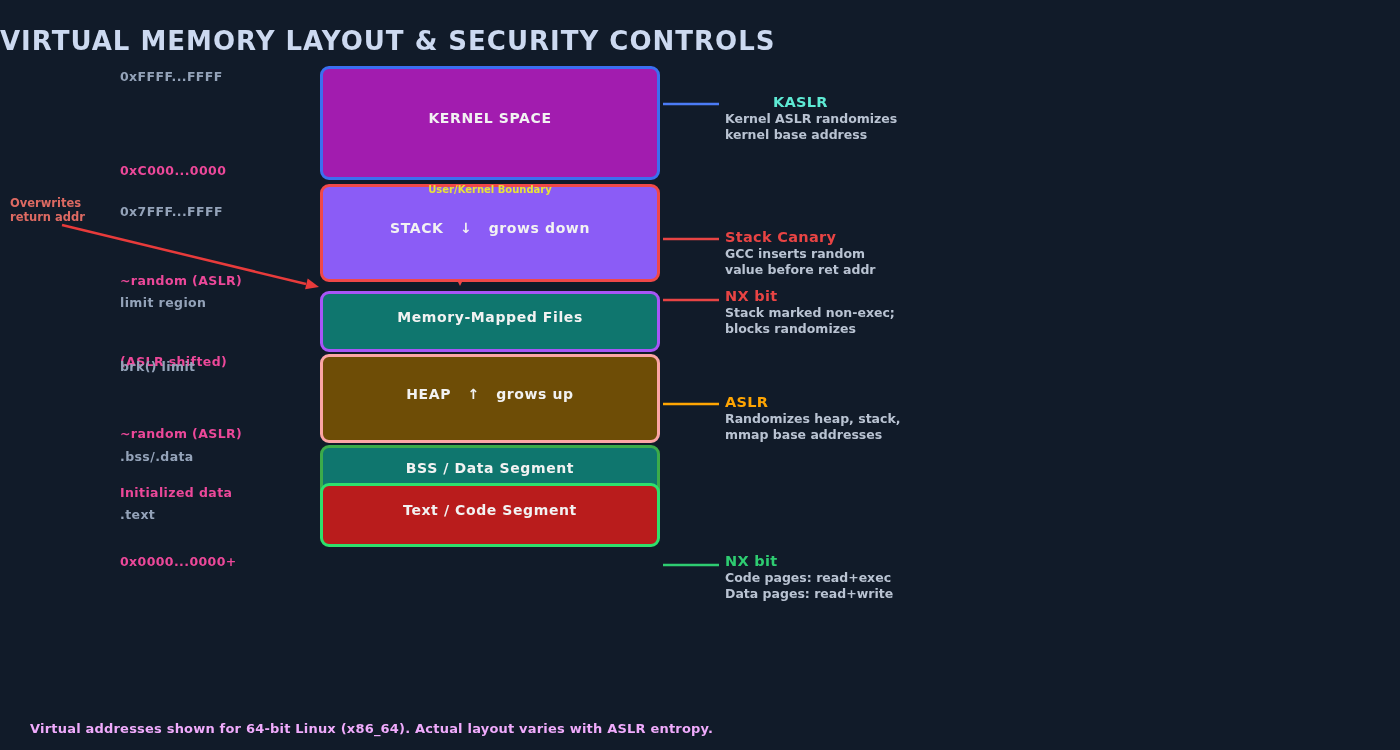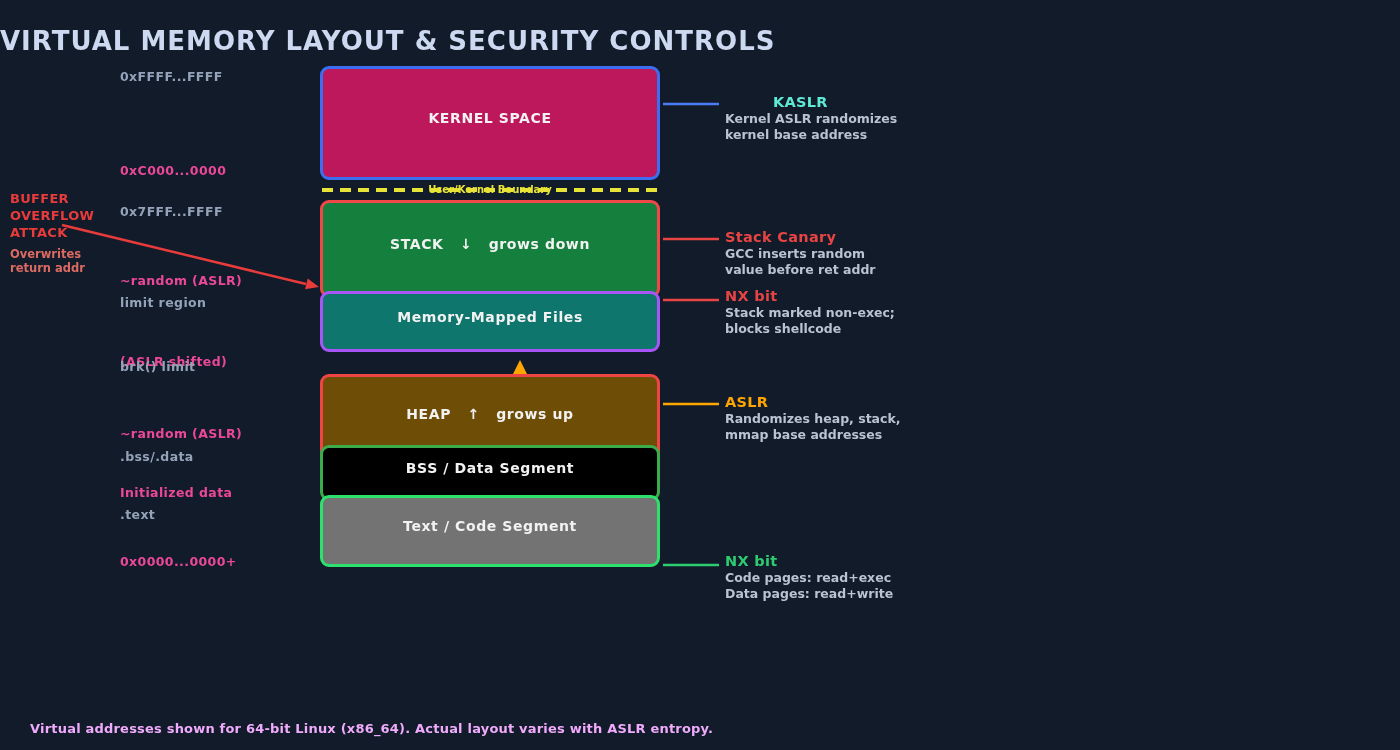--- a/index.html
+++ b/index.html
@@ -25,26 +25,26 @@
     left: 320px; width: 340px;
     border-radius: 9px;
     display: flex; align-items: center; justify-content: center;
     box-sizing: border-box;
   }
   .region-label {
     color: #f2f2f2; font-weight: bold; font-size: 14px;
     letter-spacing: 0.6px; white-space: pre;
     transform: translateY(-5px);
   }
-  #region-kernel { top: 66px;  height: 114px; background: #be185d; border: 3px solid #3b6ff0; }
-  #region-stack  { top: 200px; height: 98px;  background: #15803d; border: 3px solid #f04848; }
+  #region-kernel { top: 66px;  height: 114px; background: #a21caf; border: 3px solid #3b6ff0; }
+  #region-stack  { top: 184px; height: 98px;  background: #8b5cf6; border: 3px solid #f04848; }
   #region-mmap   { top: 291px; height: 61px;  background: #0f766e; border: 3px solid #a855f7; }
-  #region-heap   { top: 354px; height: 89px;  background: #6e4d06; border: 3px solid #ef4444; margin-top: 20px; }
-  #region-bss    { top: 445px; height: 56px;  background: #000000; border: 3px solid #3cab4a; }
-  #region-text   { top: 495px; height: 72px;  background: #737373; border: 3px solid #2ee06c; }
+  #region-heap   { top: 354px; height: 89px;  background: #6e4d06; border: 3px solid #fca5a5; }
+  #region-bss    { top: 445px; height: 56px;  background: #0f766e; border: 3px solid #3cab4a; }
+  #region-text   { top: 483px; height: 64px;  background: #b91c1c; border: 3px solid #2ee06c; }
 
   .boundary-label {
     left: 320px; width: 340px; top: 184px;
     text-align: center;
     color: #e8e337; font-size: 10px; font-weight: bold;
   }
 
   .left-label {
     left: 120px;
     font-weight: bold; font-size: 12.5px; letter-spacing: 0.4px;
@@ -135,45 +135,40 @@
 <div class="abs left-label bright" style="top:295px">limit region</div>
 <div class="abs left-label dim" style="top:354px">(ASLR shifted)</div>
 <div class="abs left-label bright" style="top:359px">brk() limit</div>
 <div class="abs left-label dim" style="top:426px">~random (ASLR)</div>
 <div class="abs left-label bright" style="top:449px">.bss/.data</div>
 <div class="abs left-label dim" style="top:485px">Initialized data</div>
 <div class="abs left-label bright" style="top:507px">.text</div>
 <div class="abs left-label dim" style="top:554px">0x0000...0000+</div>
 
 <div class="abs attack-block">
-  <div class="attack-title">
-    <div>BUFFER</div>
-    <div>OVERFLOW</div>
-    <div>ATTACK</div>
-  </div>
   <div class="attack-desc">
     <div>Overwrites</div>
     <div>return addr</div>
   </div>
 </div>
 
 <div class="abs annotation" id="annotation-kaslr">
   <div class="ann-title ann-blue">KASLR</div>
   <div class="ann-line">Kernel ASLR randomizes</div>
   <div class="ann-line">kernel base address</div>
 </div>
 <div class="abs annotation" id="annotation-stack-canary">
   <div class="ann-title ann-red">Stack Canary</div>
   <div class="ann-line">GCC inserts random</div>
   <div class="ann-line">value before ret addr</div>
 </div>
 <div class="abs annotation" id="annotation-nx-stack">
   <div class="ann-title ann-red">NX bit</div>
   <div class="ann-line">Stack marked non-exec;</div>
-  <div class="ann-line">blocks shellcode</div>
+  <div class="ann-line">blocks randomizes</div>
 </div>
 <div class="abs annotation" id="annotation-aslr">
   <div class="ann-title ann-orange">ASLR</div>
   <div class="ann-line">Randomizes heap, stack,</div>
   <div class="ann-line">mmap base addresses</div>
 </div>
 <div class="abs annotation" id="annotation-nx-code">
   <div class="ann-title ann-green">NX bit</div>
   <div class="ann-line">Code pages: read+exec</div>
   <div class="ann-line">Data pages: read+write</div>

